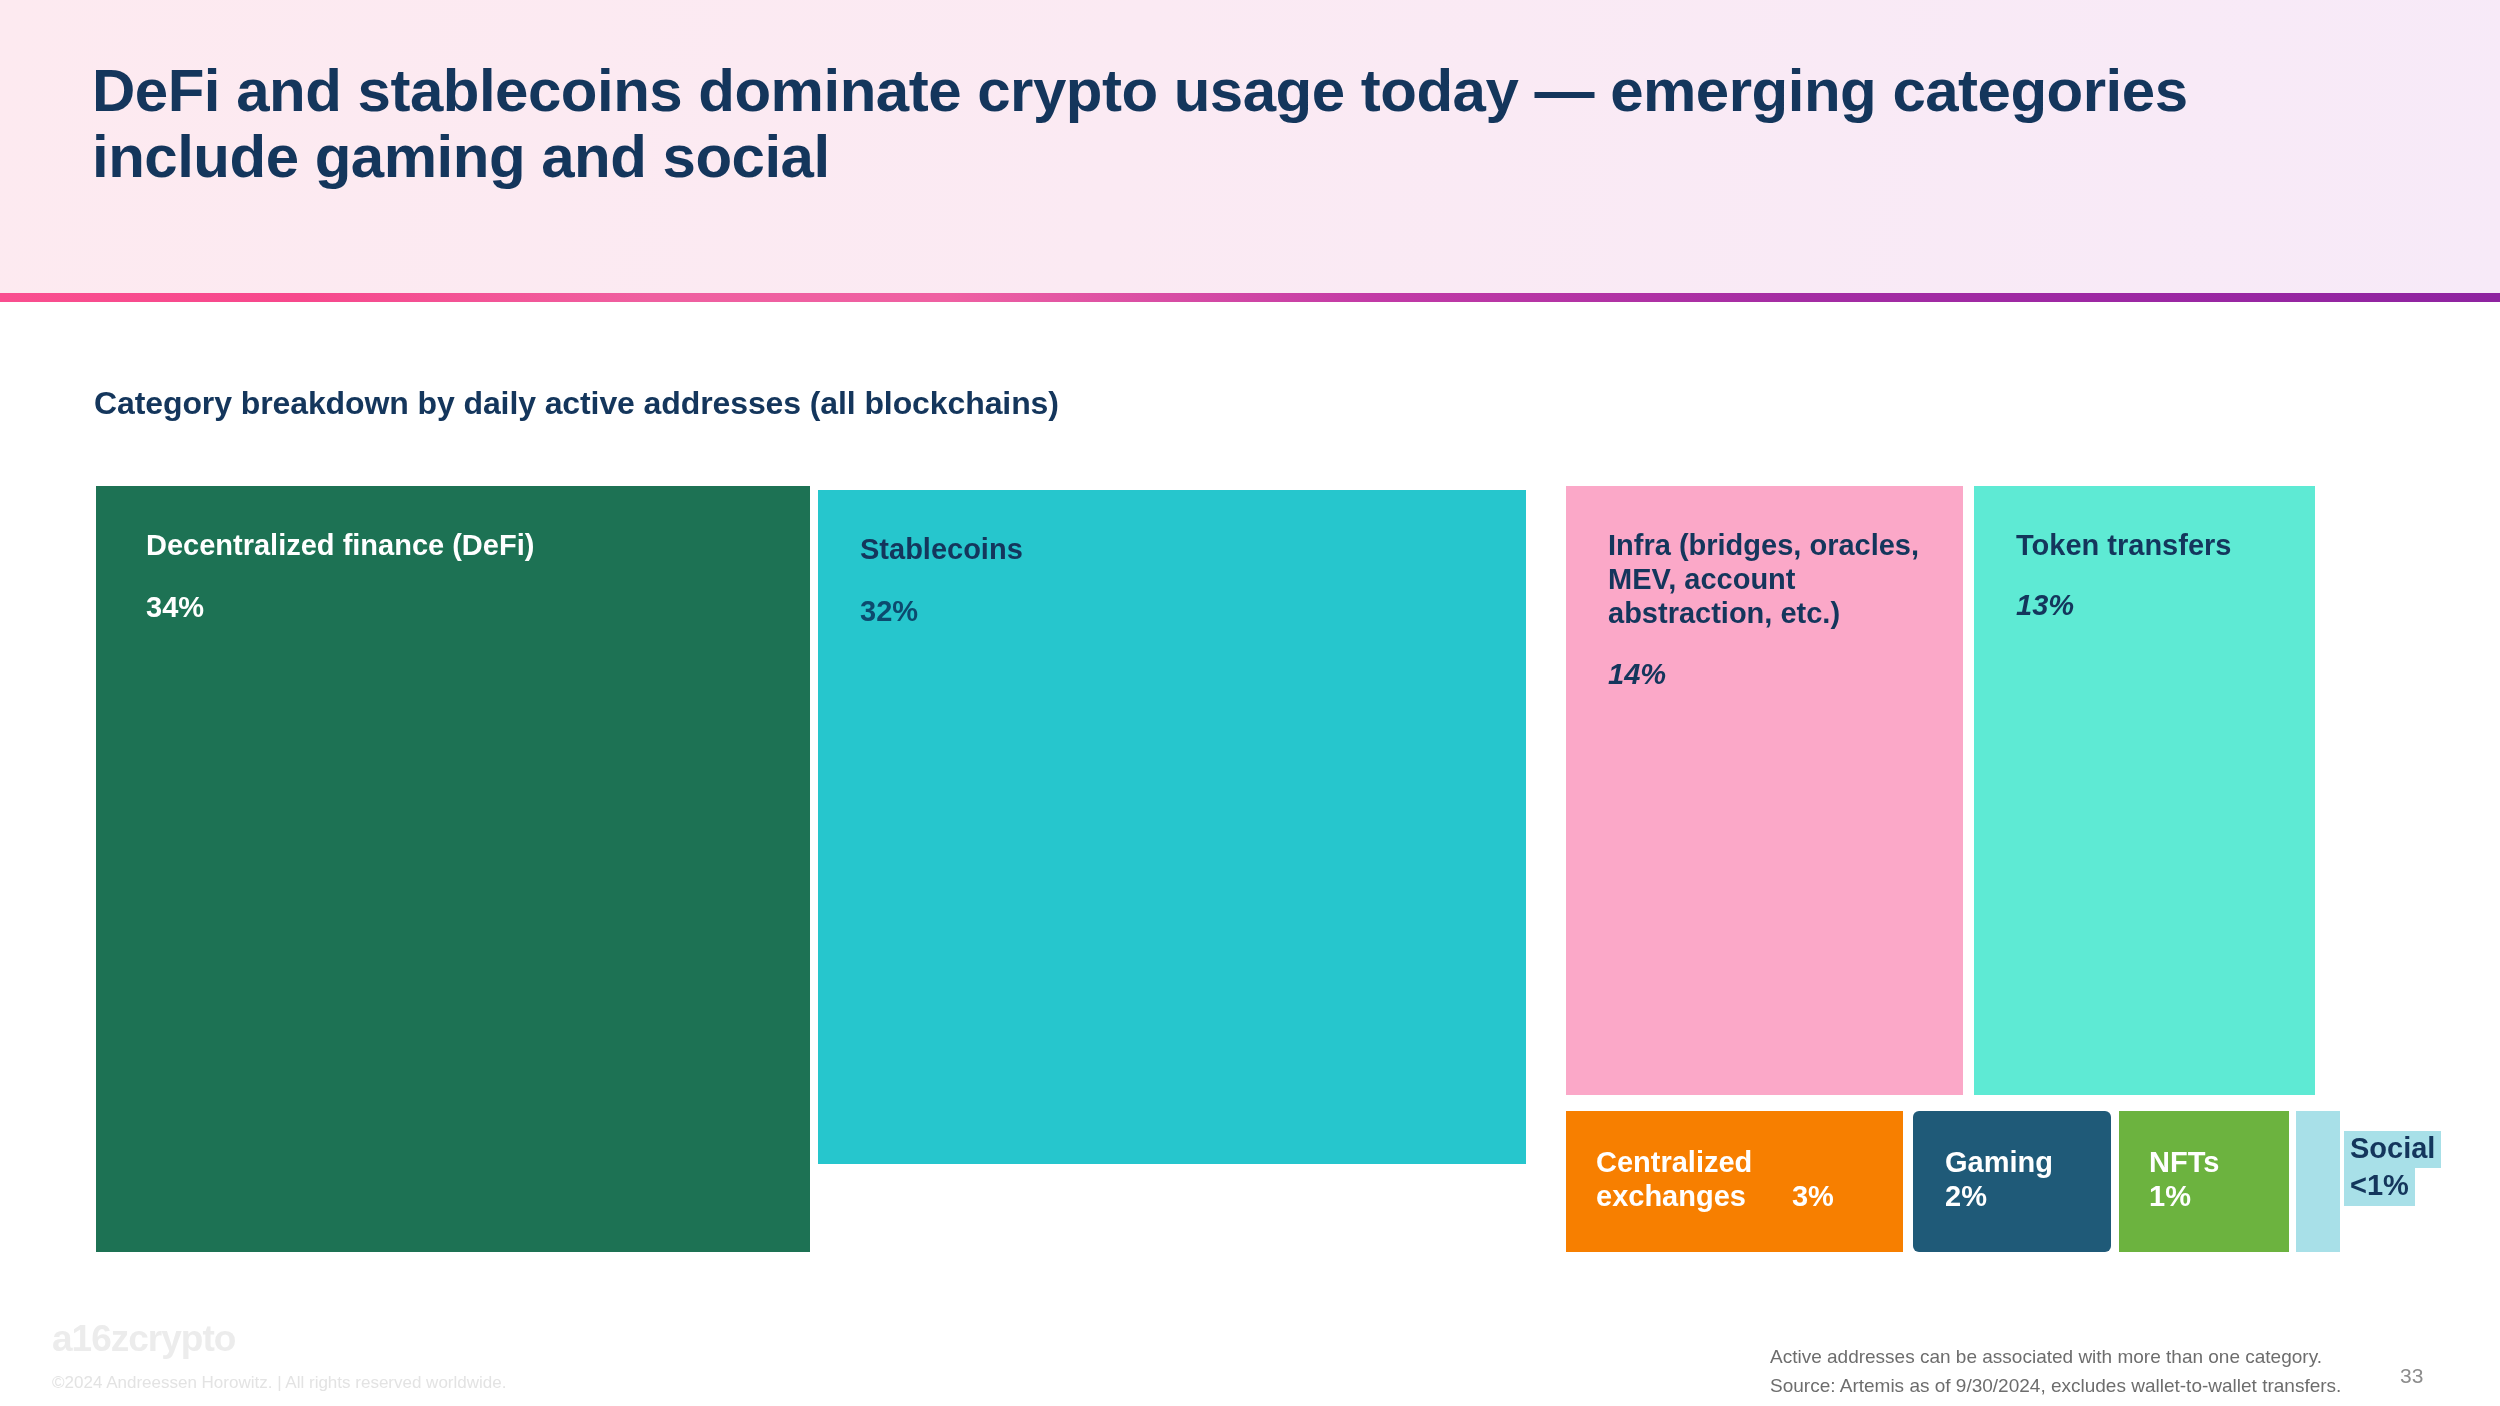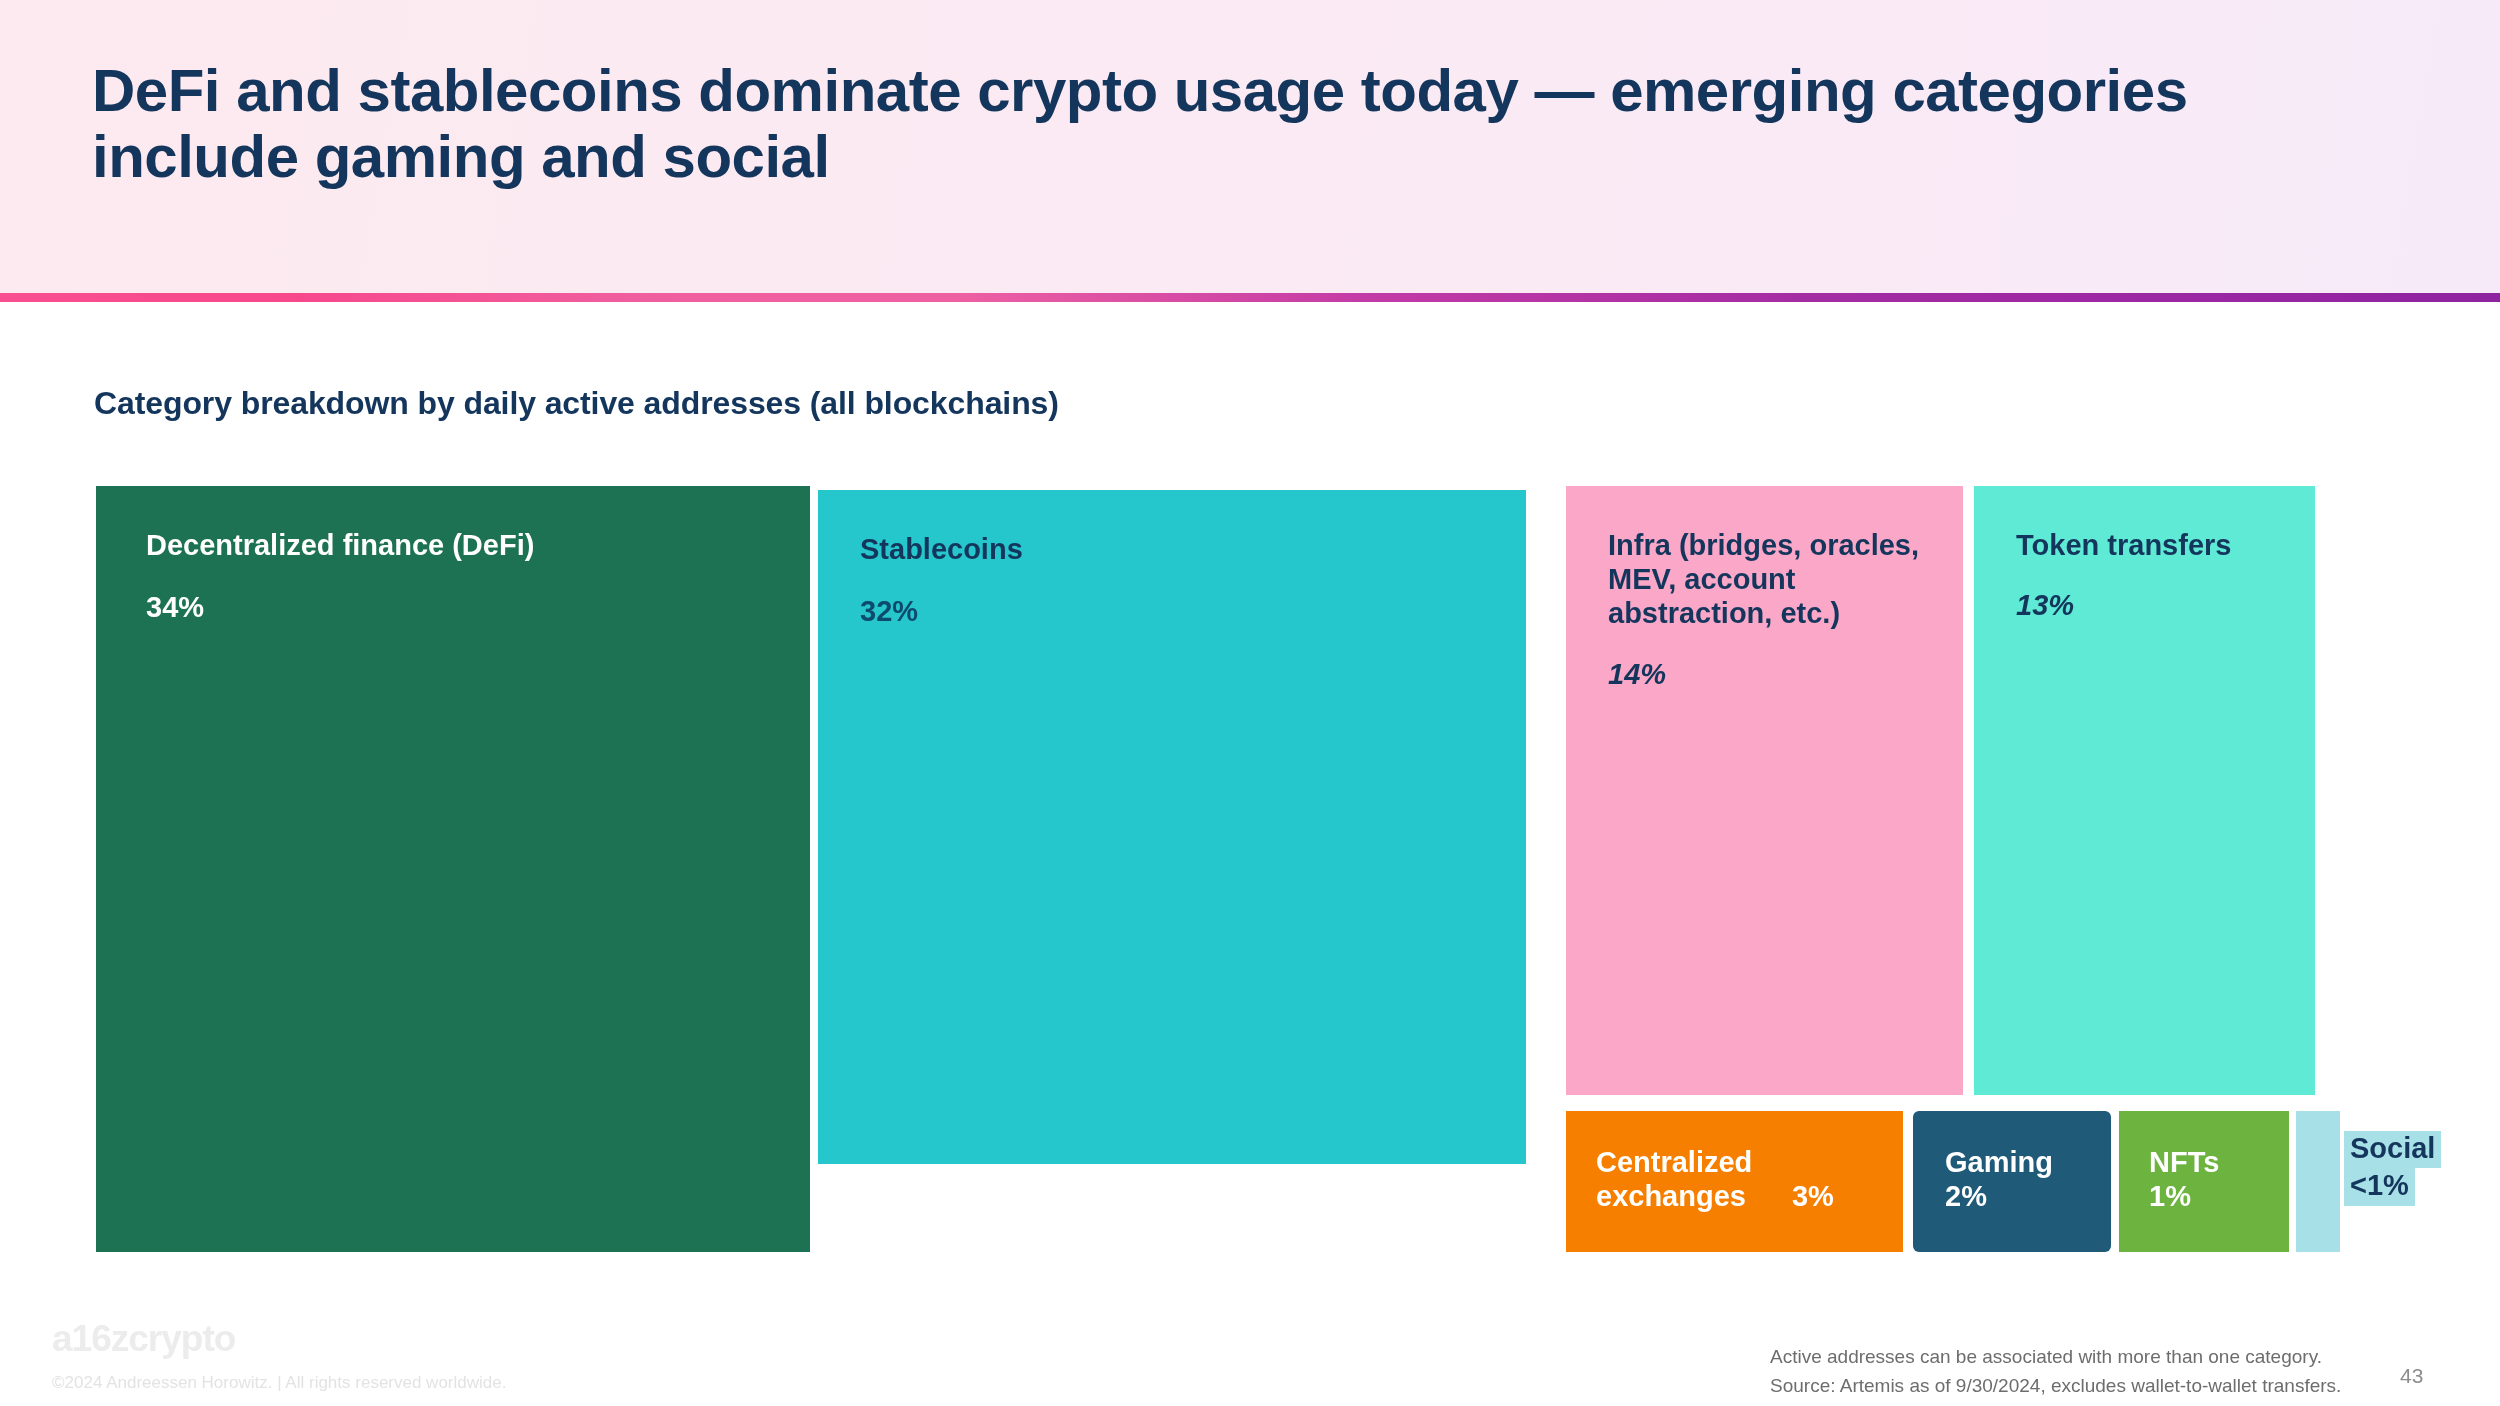--- a/index.html
+++ b/index.html
@@ -246,13 +246,13 @@
   <span class="sc-line">Social</span>
   <span class="sc-line">&lt;1%</span>
 </div>
 
 <div id="logo">a16zcrypto</div>
 <div id="copyright">©2024 Andreessen Horowitz.  |   All rights reserved worldwide.</div>
 <div id="footnotes">
   <div>Active addresses can be associated with more than one category.</div>
   <div>Source: Artemis as of 9/30/2024, excludes wallet-to-wallet transfers.</div>
 </div>
-<div id="page-number">43</div>
+<div id="page-number">33</div>
 
 </body></html>

